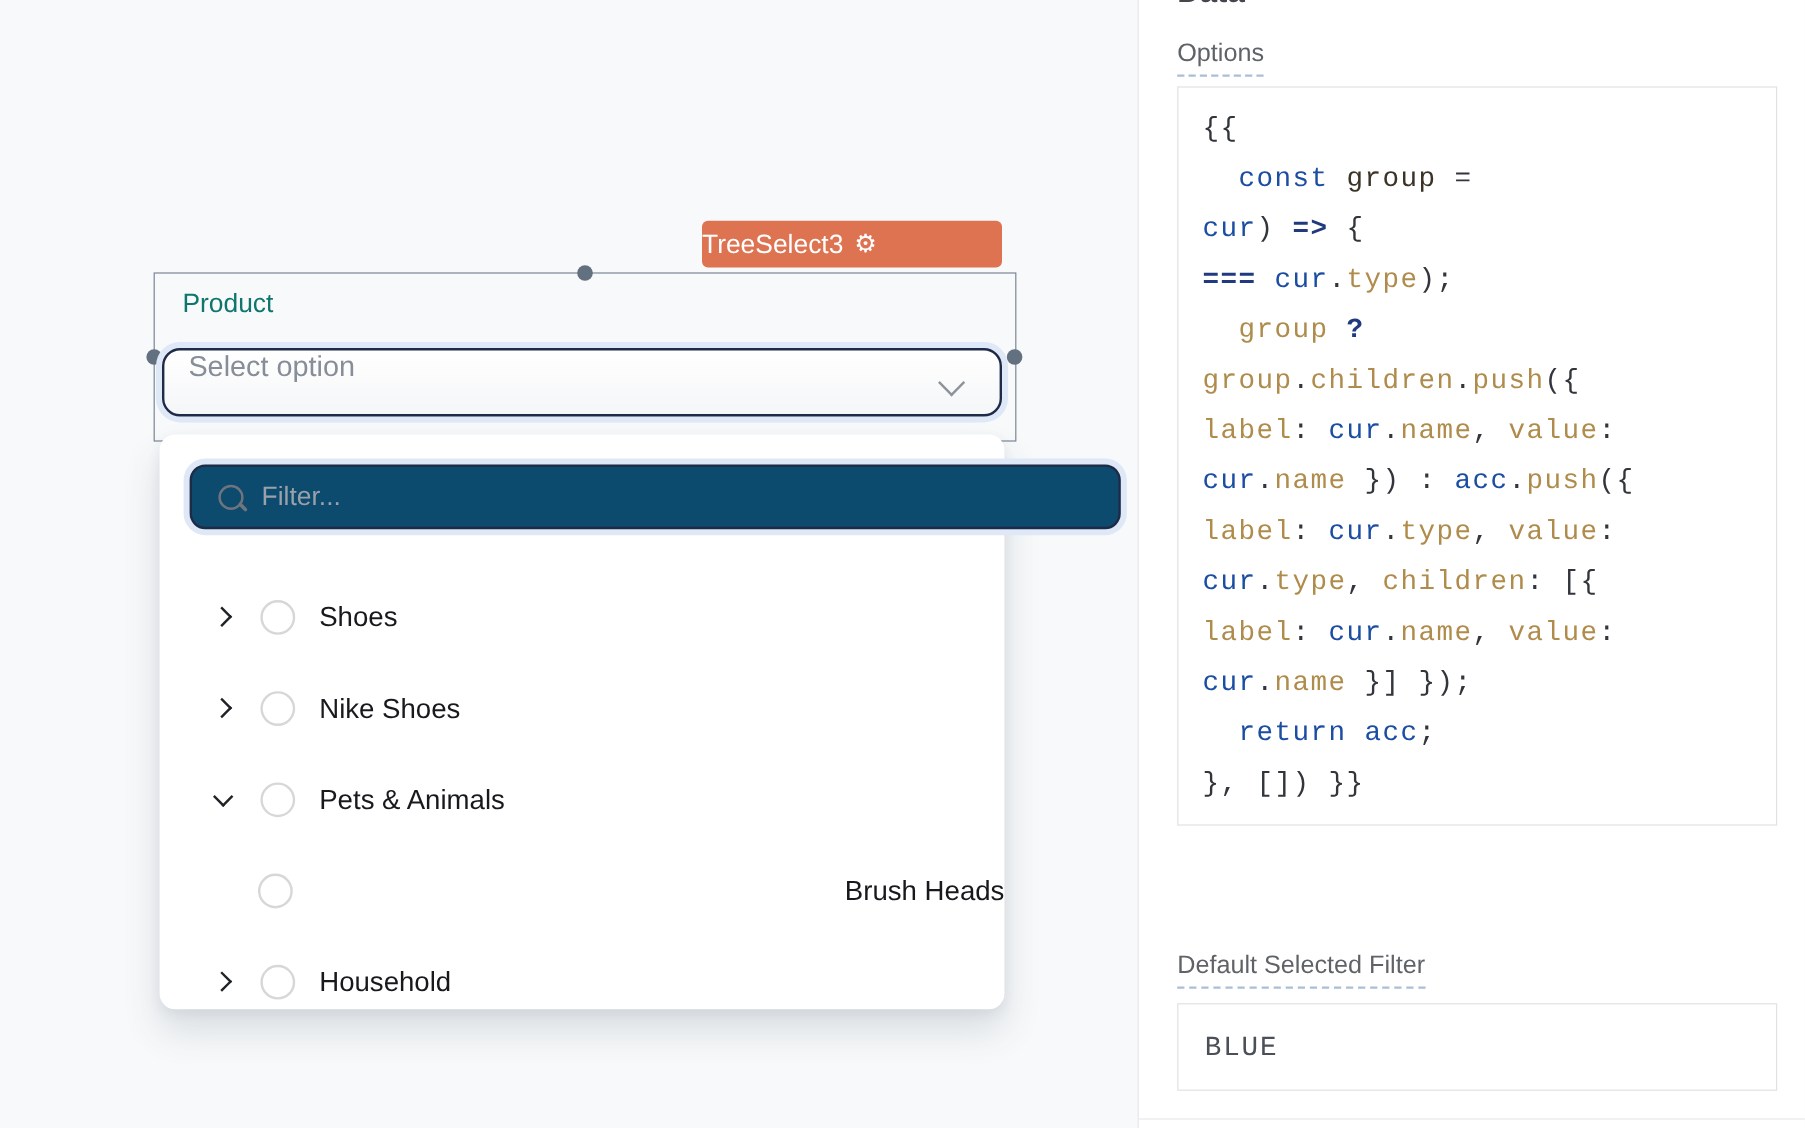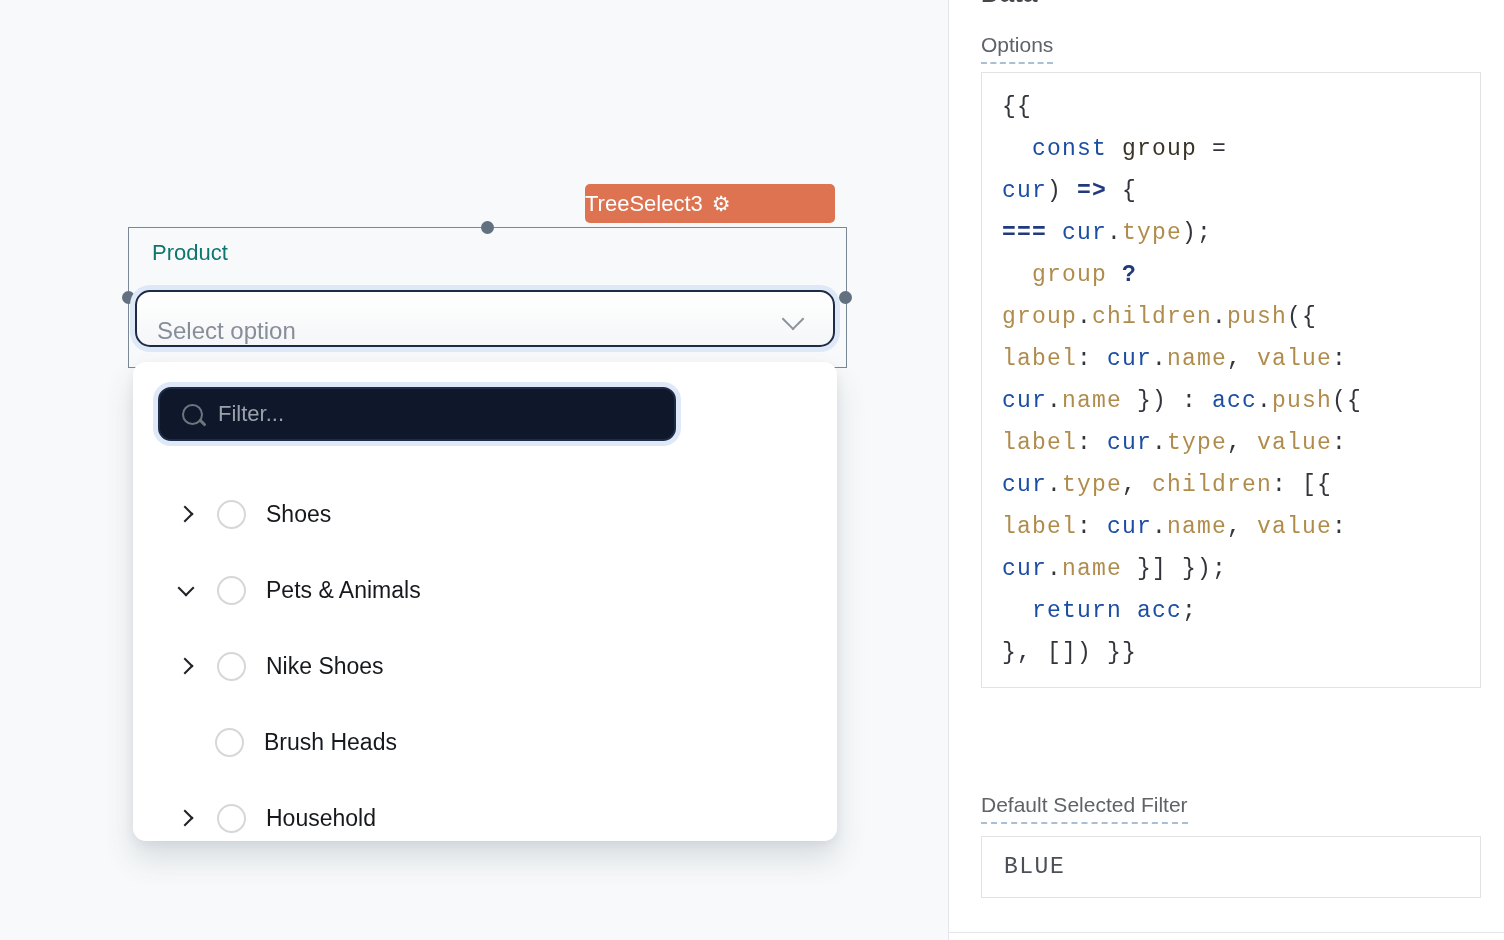--- a/index.html
+++ b/index.html
@@ -34,38 +34,38 @@
   .widget-label{
     position:absolute;left:152px;top:240px;font-size:22px;color:#0f766e;
     font-weight:500;z-index:2;
   }
 
   .select-box{
     position:absolute;left:135px;top:290px;width:700px;height:57px;
     box-sizing:border-box;border:2px solid #1e2b47;border-radius:15px;
     background:linear-gradient(#ffffff,#f5f6f8);
     box-shadow:0 0 0 5px #dfe8f6;
-    display:flex;align-items:flex-end;z-index:3;cursor:pointer;
+    display:flex;align-items:flex-start;z-index:3;cursor:pointer;
   }
   .select-box .placeholder{margin-left:20px;font-size:24px;color:#878e99;}
   .select-chev{
     position:absolute;right:32px;top:19px;width:14px;height:14px;
     border-right:2.6px solid #8d939b;border-bottom:2.6px solid #8d939b;
     transform:rotate(45deg);
   }
 
   .dropdown{
     position:absolute;left:133px;top:362px;width:704px;height:479px;
     background:#fff;border-radius:13px;z-index:5;
     box-shadow:0 18px 30px rgba(70,80,100,.16),0 4px 10px rgba(70,80,100,.08);
   }
   .filter-box{
-    position:absolute;left:25px;top:25px;width:518px;height:54px;
+    position:absolute;left:25px;top:25px;width:776px;height:54px;
     box-sizing:border-box;border:2px solid #1e2b47;border-radius:13px;
-    background:#0f172a;box-shadow:0 0 0 5px #dfe8f6;
+    background:#0c4a6e;box-shadow:0 0 0 5px #dfe8f6;
     display:flex;align-items:center;
   }
   .search-icon{
     position:relative;width:17px;height:17px;margin-left:22px;
     border:2.4px solid #6f757e;border-radius:50%;flex:0 0 auto;
   }
   .search-icon::after{
     content:"";position:absolute;left:14px;top:15px;width:9px;height:2.6px;
     background:#6f757e;transform:rotate(45deg);border-radius:2px;
   }
@@ -77,21 +77,21 @@
   }
   .chev-box{width:18px;height:18px;display:flex;align-items:center;justify-content:center;flex:0 0 auto;}
   .chev{width:10px;height:10px;border-right:2px solid #1f2227;border-bottom:2px solid #1f2227;}
   .chev.right{transform:rotate(-45deg);margin-left:-3px;}
   .chev.down{transform:rotate(45deg);margin-top:-4px;}
   .radio{
     width:25px;height:25px;border:2px solid #d6d7d9;border-radius:50%;
     background:#fff;margin-left:22px;flex:0 0 auto;
   }
   .tree-row .lbl{margin-left:20px;font-size:23px;color:#17191d;}
-  .tree-row.level1{padding-left:60px;}
+  .tree-row.level1{padding-left:60px;justify-content:space-between;}
 
   
   .panel{
     position:absolute;left:948px;top:0;width:556px;height:940px;
     background:#fff;border-left:1px solid #e4e6e9;overflow:hidden;
   }
   .data-title{
     position:absolute;left:32px;top:-22px;font-size:26px;font-weight:700;color:#44474c;
   }
   .prop-label{
@@ -111,21 +111,21 @@
     font-family:"Liberation Mono","DejaVu Sans Mono",monospace;
     font-size:23px;line-height:42px;white-space:pre;letter-spacing:1.2px;
   }
   .cd{color:var(--code-dark,#32353b);}
   .cb{color:var(--code-blue,#1b4da3);}
   .ct{color:var(--code-tan,#b08c4c);}
   .co{color:var(--code-op,#203a7d);font-weight:bold;}
   .cf{color:var(--code-def,#3a3326);}
 
   .default-input{
-    position:absolute;left:32px;top:836px;width:500px;height:62px;box-sizing:border-box;
+    position:absolute;left:32px;top:836px;width:500px;height:73px;box-sizing:border-box;
     border:1px solid #e1e2e4;background:#fff;display:flex;align-items:center;
     cursor:text;
   }
   .default-input .val{
     margin-left:22px;font-family:"Liberation Mono","DejaVu Sans Mono",monospace;
     font-size:23px;letter-spacing:1.5px;color:#4b4f57;
   }
   .panel-divider{
     position:absolute;left:0;top:932px;width:556px;height:1px;background:#e6e8ea;
   }
@@ -160,31 +160,31 @@
     <div class="tree" id="tree">
         <div class="tree-row">
           <span class="chev-box">
             <span class="chev right"></span>
           </span>
           <span class="radio"></span>
           <span class="lbl">Shoes</span>
         </div>
         <div class="tree-row">
           <span class="chev-box">
+            <span class="chev right"></span>
+          </span>
+          <span class="radio"></span>
+          <span class="lbl">Nike Shoes</span>
+        </div>
+        <div class="tree-row">
+          <span class="chev-box">
             <span class="chev down"></span>
           </span>
           <span class="radio"></span>
           <span class="lbl">Pets &amp; Animals</span>
-        </div>
-        <div class="tree-row">
-          <span class="chev-box">
-            <span class="chev right"></span>
-          </span>
-          <span class="radio"></span>
-          <span class="lbl">Nike Shoes</span>
         </div>
         <div class="tree-row level1">
           <span class="radio"></span>
           <span class="lbl">Brush Heads</span>
         </div>
         <div class="tree-row">
           <span class="chev-box">
             <span class="chev right"></span>
           </span>
           <span class="radio"></span>

